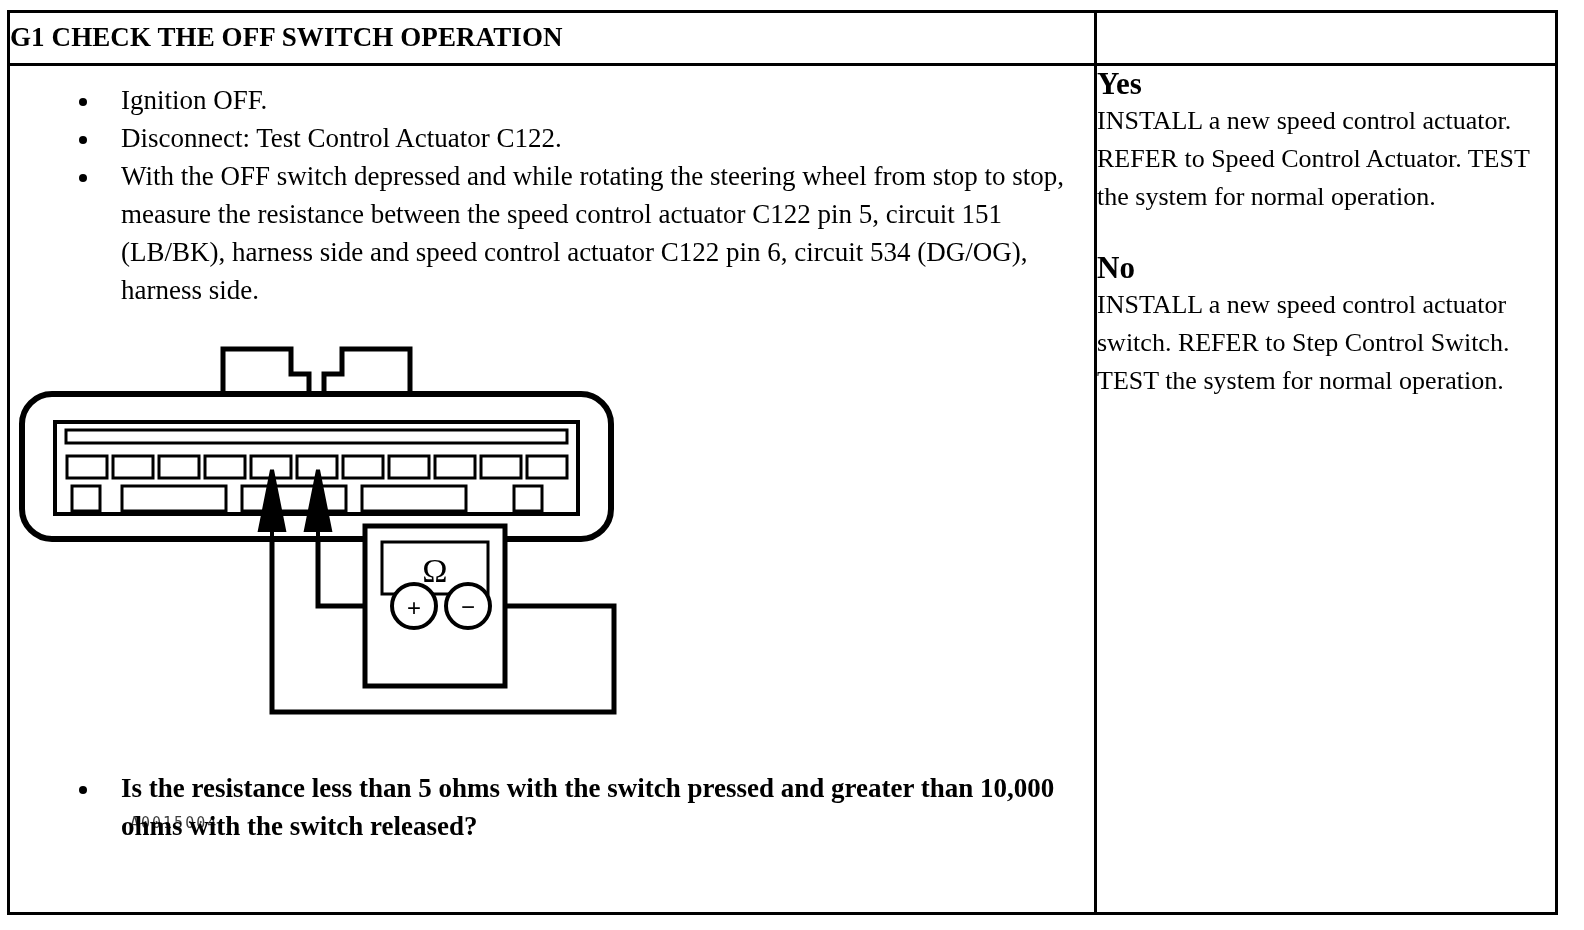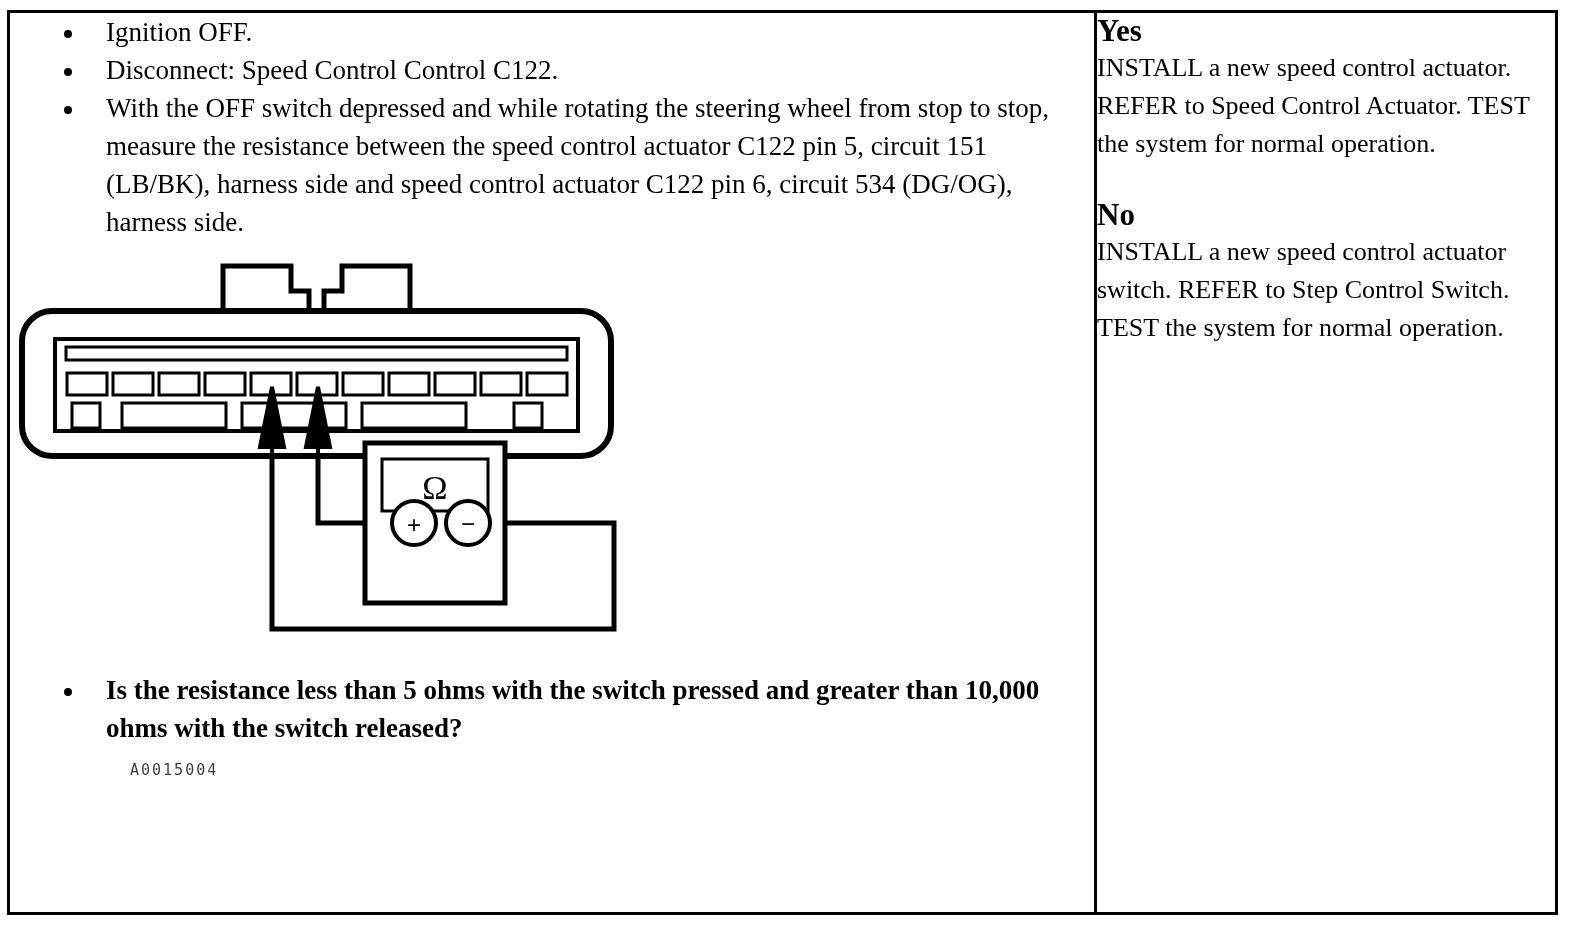--- a/index.html
+++ b/index.html
@@ -75,21 +75,21 @@
   .body-result {
     padding: 14px 8px 10px 11px;
     font-size: 26px;
     line-height: 38px;
   }
 
   
   ul.steps {
     list-style: none;
     margin: 0;
-    padding: 0;
+    padding: 15px;
   }
   ul.steps > li {
     position: relative;
     padding-left: 96px;
     font-size: 27px;
     line-height: 38px;
     margin: 0 0 0 0;
   }
   ul.steps > li::before {
     content: "";
@@ -149,28 +149,32 @@
 <div class="page">
 
   <table class="test-table">
     <colgroup>
       <col class="col-step">
       <col class="col-res">
     </colgroup>
     <tbody>
 
 
+      <tr class="g1-row">
+        <td class="g1-title">G1 CHECK THE OFF SWITCH OPERATION</td>
+        <td></td>
+      </tr>
 
       <tr>
 
         <td class="body-step">
 
           <ul class="steps">
             <li>Ignition OFF.</li>
-            <li>Disconnect: Speed Control Control C122.</li>
+            <li>Disconnect: Test Control Actuator C122.</li>
             <li>With the OFF switch depressed and while rotating the steering wheel from stop to stop, measure the resistance between the speed control actuator C122 pin 5, circuit 151 (LB/BK), harness side and speed control actuator C122 pin 6, circuit 534 (DG/OG), harness side.</li>
           </ul>
 
           <div class="diagram-wrap">
             <svg width="1060" height="420" viewBox="0 0 1060 420" xmlns="http://www.w3.org/2000/svg">
 
               <g fill="none" stroke="#000000" stroke-width="5">
 
                 <path d="M 213 60 L 213 15 L 281 15 L 281 40 L 299 40 L 299 60" stroke-linejoin="miter"></path>
                 <path d="M 314 60 L 314 40 L 332 40 L 332 15 L 400 15 L 400 60" stroke-linejoin="miter"></path>

